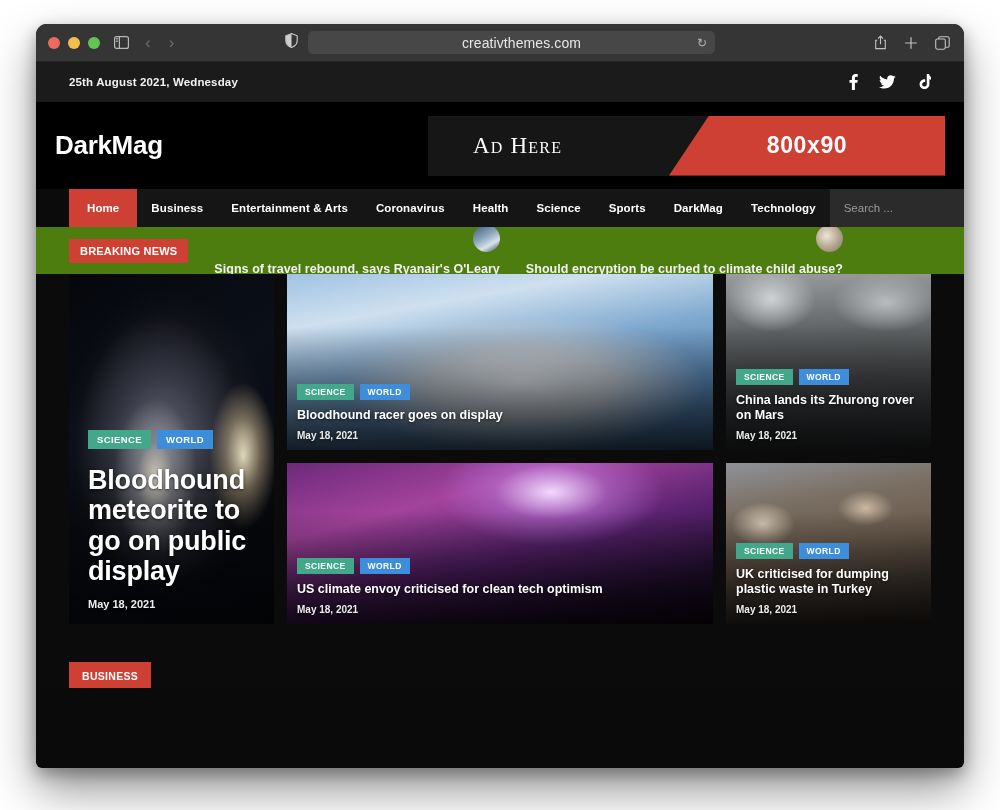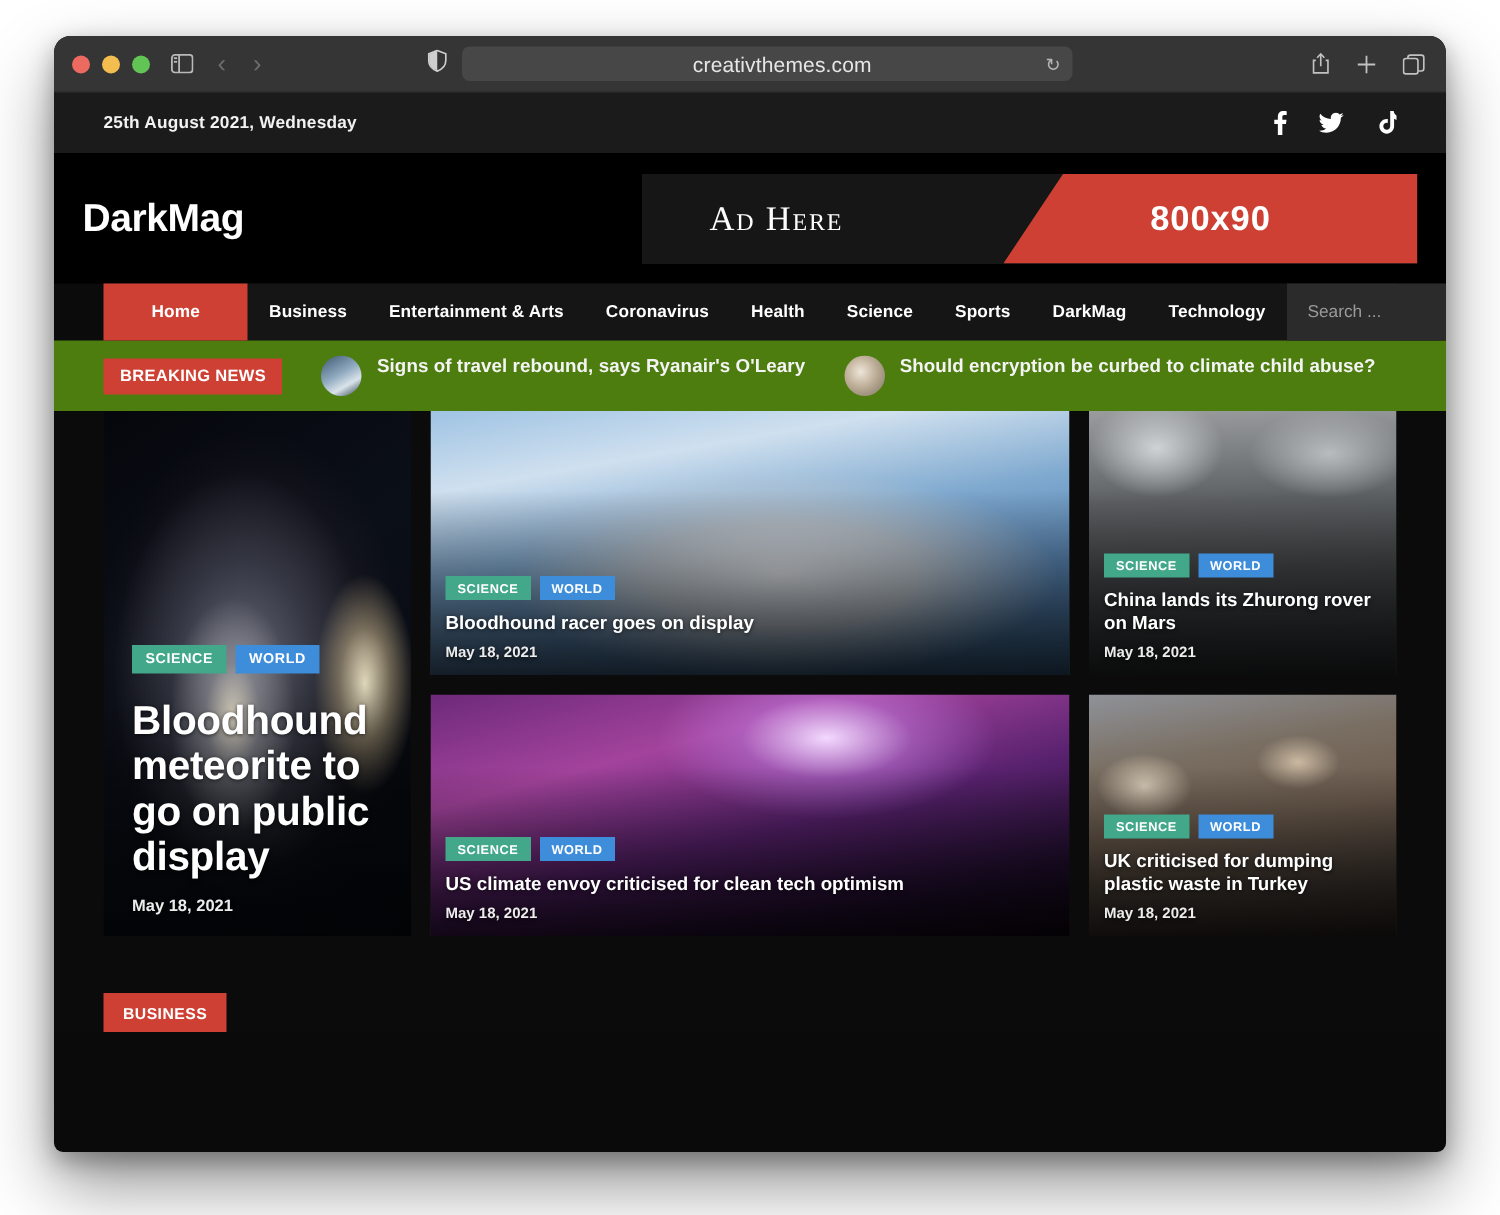--- a/index.html
+++ b/index.html
@@ -199,21 +199,21 @@
     display: flex;
     align-items: center;
     padding: 0 14px;
     font-size: 11.5px;
     font-weight: 700;
     color: #ffffff;
     cursor: pointer;
     white-space: nowrap;
     letter-spacing: 0.1px;
   }
-  .nav-item.active { background: #cd4033; padding: 0 32px; }
+  .nav-item.active { background: #cd4033; padding: 0 18px; }
 
   .search-box {
     margin-left: auto;
     width: 212px;
     background: #2b2b2b;
     display: flex;
     align-items: center;
     padding: 0 14px;
     gap: 8px;
   }
@@ -244,25 +244,26 @@
     font-size: 11px;
     font-weight: 700;
     padding: 6px 11px;
     letter-spacing: 0.2px;
     white-space: nowrap;
     flex: 0 0 auto;
   }
   .ticker-items { display: flex; align-items: center; flex: 1; overflow: hidden; }
   .ticker-item {
     display: flex;
-    align-items: flex-start;
+    align-items: flex-end;
     gap: 10px;
     margin-left: 26px;
     white-space: nowrap;
     cursor: pointer;
+    flex-direction: column;
   }
   .ticker-thumb {
     width: 27px;
     height: 27px;
     border-radius: 50%;
     flex: 0 0 auto;
     background-size: cover;
     background-position: center;
   }
   .thumb-1 { background: linear-gradient(150deg,#3c566e 0%,#8ea8be 45%,#d9e3ea 70%,#2b3b49 100%); }

